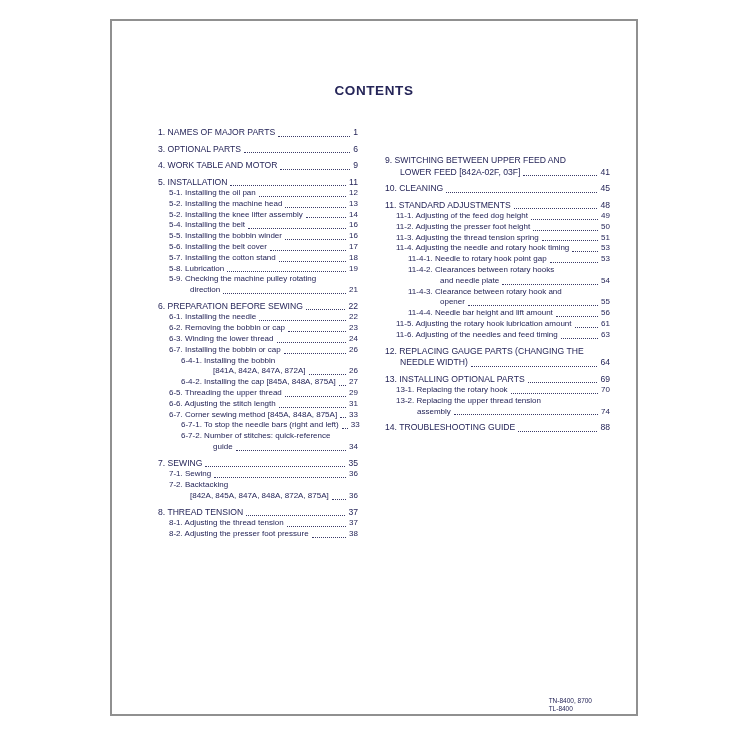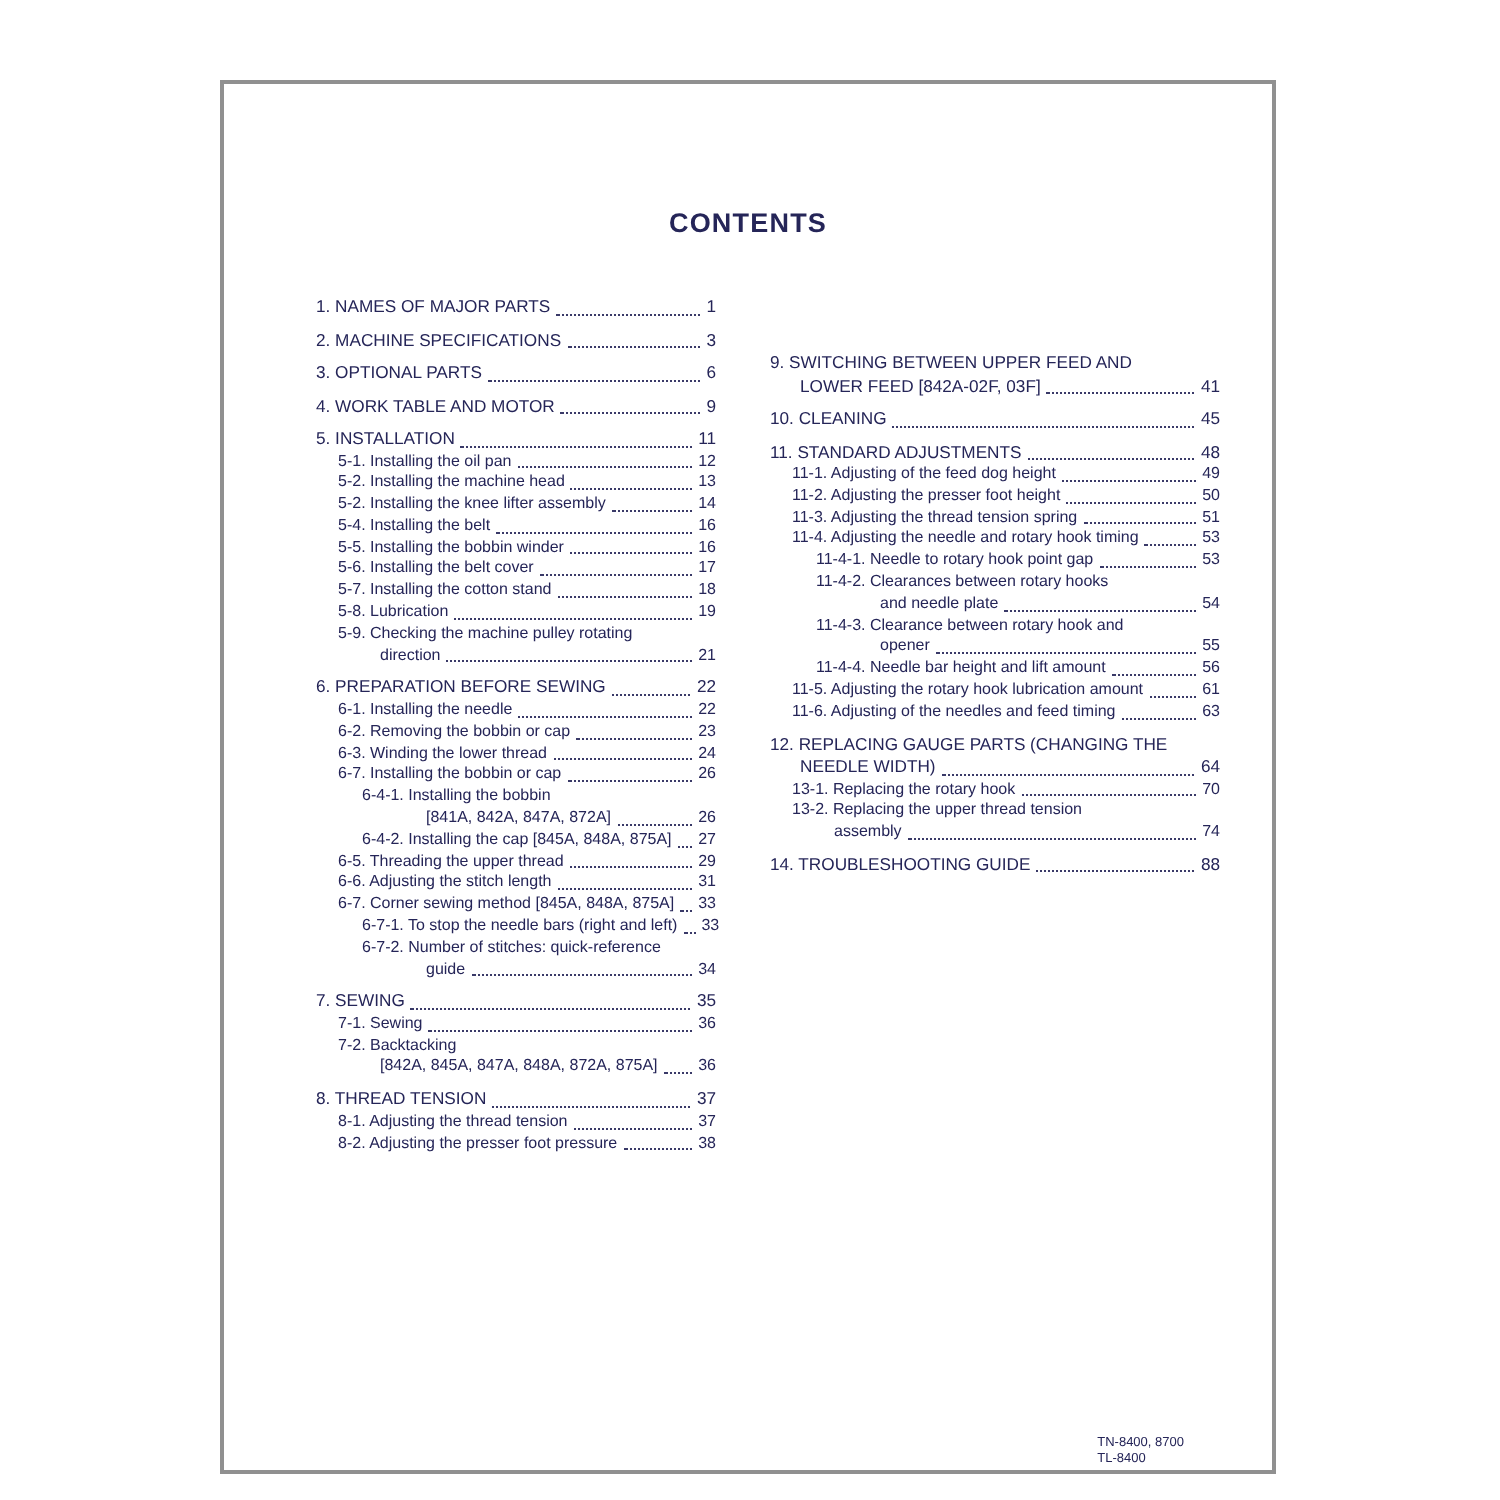--- a/index.html
+++ b/index.html
@@ -8,21 +8,21 @@
     --paper:#ffffff;
   }
   html,body{margin:0;padding:0;}
   body{
     width:750px;height:750px;background:#ffffff;
     font-family:"Liberation Sans", sans-serif;
     color:var(--ink);
     position:relative;overflow:hidden;
   }
   .sheet{
-    position:absolute;left:110px;top:40px;width:528px;height:697px;
+    position:absolute;left:110px;top:19px;width:528px;height:697px;
     background:var(--paper);
     border:2px solid var(--border);
     box-sizing:border-box;
   }
   .title{
     margin-top:62px;
     text-align:center;
     font-size:13.5px;font-weight:bold;letter-spacing:0.6px;
     color:var(--ink);
   }
@@ -67,25 +67,20 @@
 <div class="sheet">
   <div class="title">CONTENTS</div>
   <div class="cols">
     <div class="col-left" id="col-left">
         <div class="row lv0">
           <span class="t">1. NAMES OF MAJOR PARTS</span>
           <span class="dots"></span>
           <span class="pg">1</span>
         </div>
         <div class="row lv0">
-          <span class="t">2. MACHINE SPECIFICATIONS</span>
-          <span class="dots"></span>
-          <span class="pg">3</span>
-        </div>
-        <div class="row lv0">
           <span class="t">3. OPTIONAL PARTS</span>
           <span class="dots"></span>
           <span class="pg">6</span>
         </div>
         <div class="row lv0">
           <span class="t">4. WORK TABLE AND MOTOR</span>
           <span class="dots"></span>
           <span class="pg">9</span>
         </div>
         <div class="row lv0">
@@ -317,20 +312,25 @@
           <span class="dots"></span>
           <span class="pg">63</span>
         </div>
         <div class="row lv0">
           <span class="t">12. REPLACING GAUGE PARTS (CHANGING THE</span>
         </div>
         <div class="row lv0 cont">
           <span class="t">NEEDLE WIDTH)</span>
           <span class="dots"></span>
           <span class="pg">64</span>
+        </div>
+        <div class="row lv0">
+          <span class="t">13. INSTALLING OPTIONAL PARTS</span>
+          <span class="dots"></span>
+          <span class="pg">69</span>
         </div>
         <div class="row lv1">
           <span class="t">13-1. Replacing the rotary hook</span>
           <span class="dots"></span>
           <span class="pg">70</span>
         </div>
         <div class="row lv1">
           <span class="t">13-2. Replacing the upper thread tension</span>
         </div>
         <div class="row lv1 cont">

